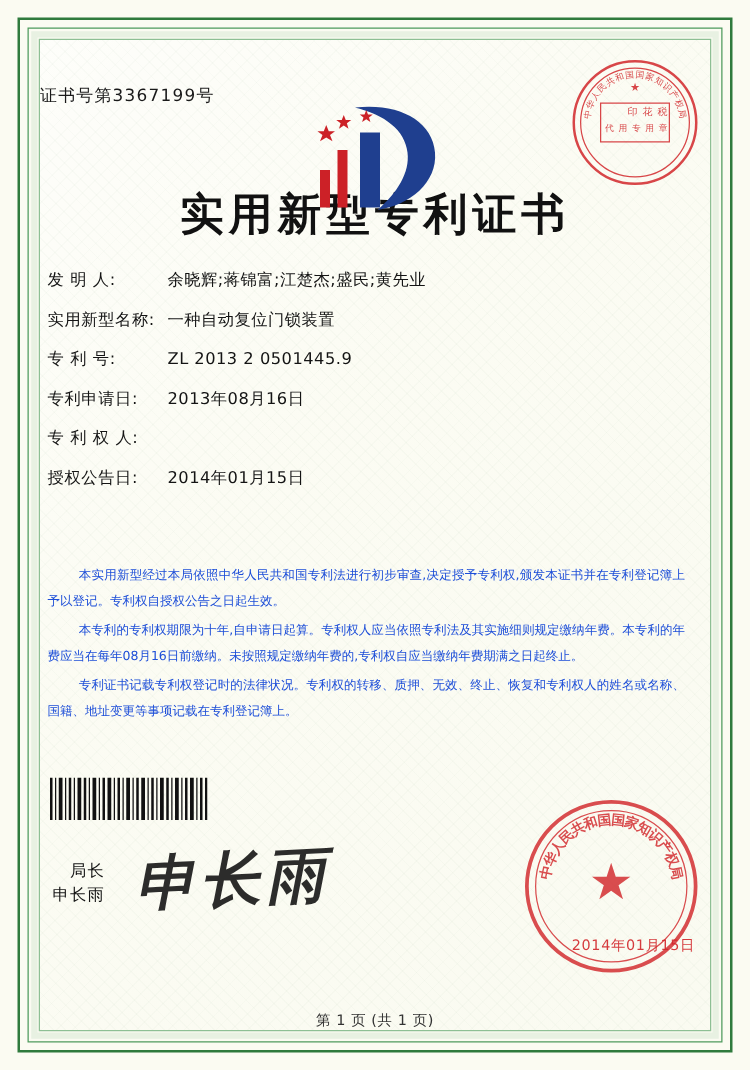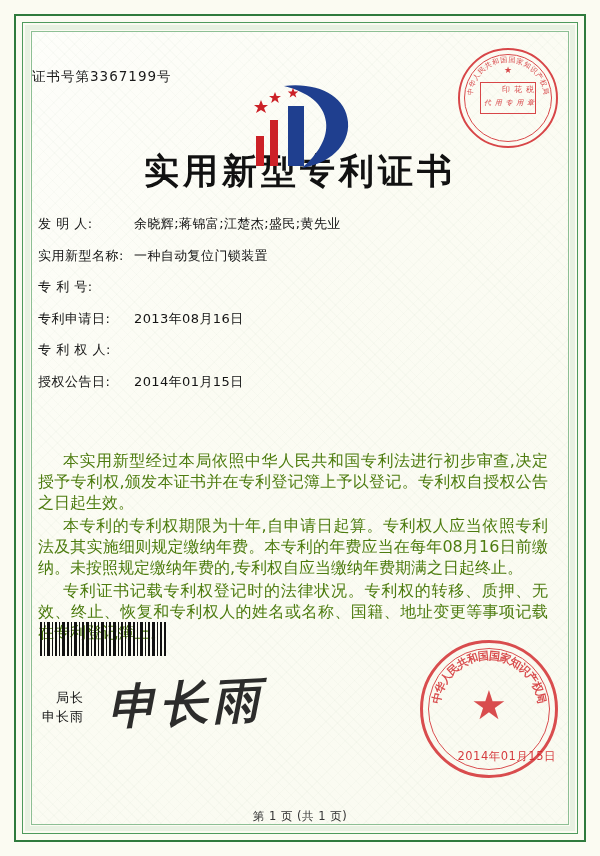--- a/index.html
+++ b/index.html
@@ -181,23 +181,23 @@
     flex: 1;
     letter-spacing: 0.4px;
   }
 
   
   .body-text {
     position: absolute;
     left: 38px;
     right: 52px;
     top: 450px;
-    font-size: 16px;
+    font-size: 10px;
     line-height: 21px;
-    color: #4d7c0f;
+    color: #1d4ed8;
     text-align: justify;
     font-family: "DejaVu Sans", sans-serif;
   }
   .body-text p {
     margin: 0 0 2px 0;
     text-indent: 25px;
   }
 
   
   .barcode {
@@ -332,21 +332,21 @@
         <span style="font-size: 7px; transform: translate(12.0334px, -36.0444px) rotate(378.462deg) translate(-50%, -50%);">家</span>
         <span style="font-size: 7px; transform: translate(19.4401px, -32.6509px) rotate(390.769deg) translate(-50%, -50%);">知</span>
         <span style="font-size: 7px; transform: translate(25.9532px, -27.7566px) rotate(403.077deg) translate(-50%, -50%);">识</span>
         <span style="font-size: 7px; transform: translate(31.2734px, -21.5865px) rotate(415.385deg) translate(-50%, -50%);">产</span>
         <span style="font-size: 7px; transform: translate(35.156px, -14.4241px) rotate(427.692deg) translate(-50%, -50%);">权</span>
         <span style="font-size: 7px; transform: translate(37.4227px, -6.59863px) rotate(440deg) translate(-50%, -50%);">局</span>
       </div>
     <div class="star">★</div>
     <div class="seal-center">
       <div>印 花 税</div>
-      <div style="font-size:7px;line-height:12px;font-style:italic;">代 用 专 用 章</div>
+      <div style="font-size:7px;line-height:12px;">代 用 专 用 章</div>
     </div>
   </div>
 
   <div class="logo">
     <svg viewBox="0 0 108 92" width="108" height="92">
 
       <path d="M36 6 C70 2 98 16 100 42 C102 66 80 84 54 88 C70 74 80 58 78 42 C76 24 60 12 36 6 Z" fill="#1f3f8f"></path>
       <path d="M40 26 L40 86 L56 86 L56 26 Z" fill="#1f3f8f"></path>
 
       <path d="M22 40 L30 40 L30 86 L22 86 Z" fill="#cc2127"></path>
@@ -364,20 +364,21 @@
     <div class="field-row">
       <div class="field-label">发 明 人:</div>
       <div class="field-value">余晓辉;蒋锦富;江楚杰;盛民;黄先业</div>
     </div>
     <div class="field-row">
       <div class="field-label">实用新型名称:</div>
       <div class="field-value">一种自动复位门锁装置</div>
     </div>
     <div class="field-row">
       <div class="field-label">专 利 号:</div>
+      <div class="field-value">ZL 2013 2 0501445.9</div>
     </div>
     <div class="field-row">
       <div class="field-label">专利申请日:</div>
       <div class="field-value">2013年08月16日</div>
     </div>
     <div class="field-row">
       <div class="field-label">专 利 权 人:</div>
     </div>
     <div class="field-row">
       <div class="field-label">授权公告日:</div>

